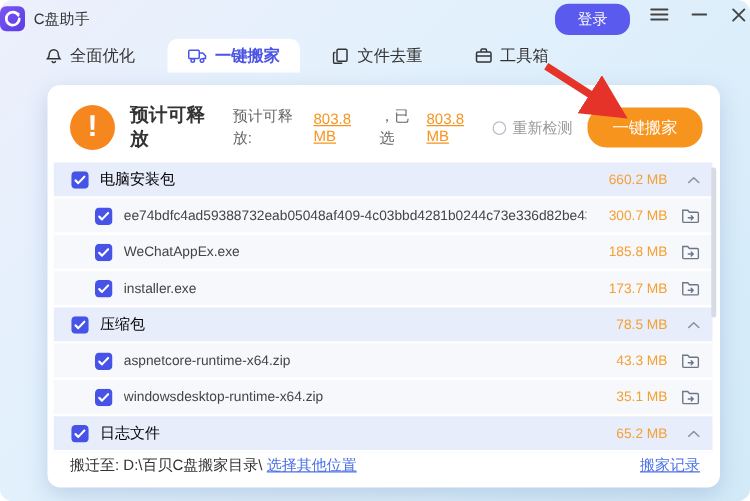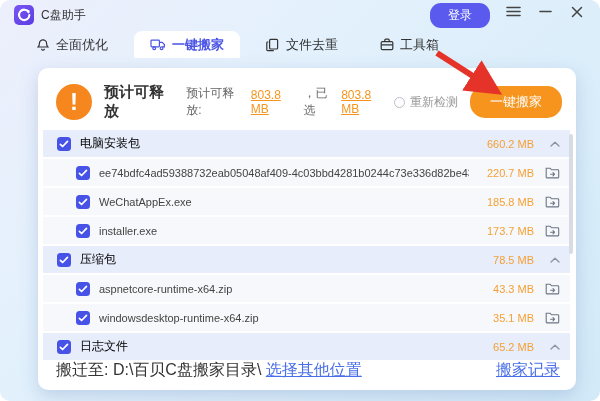--- a/index.html
+++ b/index.html
@@ -6,21 +6,21 @@
   html,body { width:600px; height:401px; }
   body { font-family:"Liberation Sans","DejaVu Sans",sans-serif; }
 
   .window {
     position:relative; width:600px; height:401px; overflow:hidden;
     border-radius:10px;
     background:linear-gradient(135deg,#edeffc 0%,#e3f1fc 35%,#d2eaf8 100%);
   }
 
   
-  .titlebar { position:absolute; top:0; left:0; right:0; height:30px; display:flex; align-items:center; padding:0 14px; }
+  .titlebar { position:absolute; top:0; left:0; right:0; height:30px; display:flex; align-items:center; padding:0 0; }
   .logo { width:20px; height:20px; border-radius:5px; background:linear-gradient(135deg,#7a55f2,#5b3de4); display:flex; align-items:center; justify-content:center; margin-right:7px; flex:0 0 auto; }
   .app-title { font-size:12px; color:#333; }
   .titlebar-right { margin-left:auto; display:flex; align-items:flex-start; gap:14px; }
   .login-btn { background:#5a5bee; color:#fff; font-size:12px; border:none; border-radius:11px; padding:4px 18px; cursor:pointer; }
   .winctl { color:#444; display:flex; align-items:center; justify-content:center; width:18px; height:18px; cursor:pointer; }
 
   
   .tabbar { position:absolute; top:31px; left:20px; display:flex; gap:10px; height:27px; }
   .tab { display:flex; align-items:center; gap:6px; padding:0 16px; font-size:13px; color:#333; border-radius:8px 8px 0 0; cursor:pointer; }
   .tab svg { display:block; }
@@ -52,21 +52,21 @@
   .row-label { font-size:12px; color:#000000; margin-left:9px; white-space:nowrap; overflow:hidden; }
   .file-row .row-label { font-size:11px; color:#444; max-width:370px; }
   .row-size { margin-left:auto; font-size:11px; color:#f5a033; white-space:nowrap; }
   .row-icon { width:26px; flex:0 0 auto; display:flex; justify-content:flex-end; align-items:center; cursor:pointer; }
 
   
   .scrollbar { position:absolute; top:64px; right:3px; width:4px; height:228px; }
   .scroll-thumb { position:absolute; top:2px; left:0; width:4px; height:120px; background:#d7dbe3; border-radius:2px; }
 
   
-  .cardfooter { position:absolute; left:18px; right:16px; bottom:9px; display:flex; align-items:center; font-size:16px; color:#333;text-align:center; }
+  .cardfooter { position:absolute; left:18px; right:16px; bottom:9px; display:flex; align-items:center; font-size:12px; color:#333;text-align:center; }
   .link { color:#4a6fe8; text-decoration:underline; cursor:pointer; }
   .footer-right { margin-left:auto; }
 
   
   .anno-arrow { position:absolute; left:424px; top:44px; z-index:20; pointer-events:none; }
 </style>
 </head>
 <body>
 
 <div class="window">
@@ -173,21 +173,21 @@
           </span>
         </div>
         <div class="row file-row">
           <span class="cbx">
             <svg width="14" height="14" viewBox="0 0 14 14">
               <rect width="14" height="14" rx="3.5" fill="#4653e6"></rect>
               <path d="M3.4 7.3l2.2 2.2 4.9-5.1" stroke="#fff" stroke-width="1.7" fill="none" stroke-linecap="round" stroke-linejoin="round"></path>
             </svg>
           </span>
           <span class="row-label">ee74bdfc4ad59388732eab05048af409-4c03bbd4281b0244c73e336d82be4320-1th.exe</span>
-          <span class="row-size">220.7 MB</span>
+          <span class="row-size">300.7 MB</span>
           <span class="row-icon">
             <svg width="15" height="13" viewBox="0 0 15 13" fill="none" stroke="#6d7686" stroke-width="1.1">
               <path d="M1.2 2.2h4l1.3 1.6h6.3a.9.9 0 0 1 .9.9v6.2a1 1 0 0 1-1 1H2.2a1 1 0 0 1-1-1z"></path>
               <path d="M5.6 8.2h3.8M8 6.6l1.6 1.6L8 9.8" stroke-linecap="round" stroke-linejoin="round"></path>
             </svg>
           </span>
         </div>
         <div class="row file-row">
           <span class="cbx">
             <svg width="14" height="14" viewBox="0 0 14 14">

